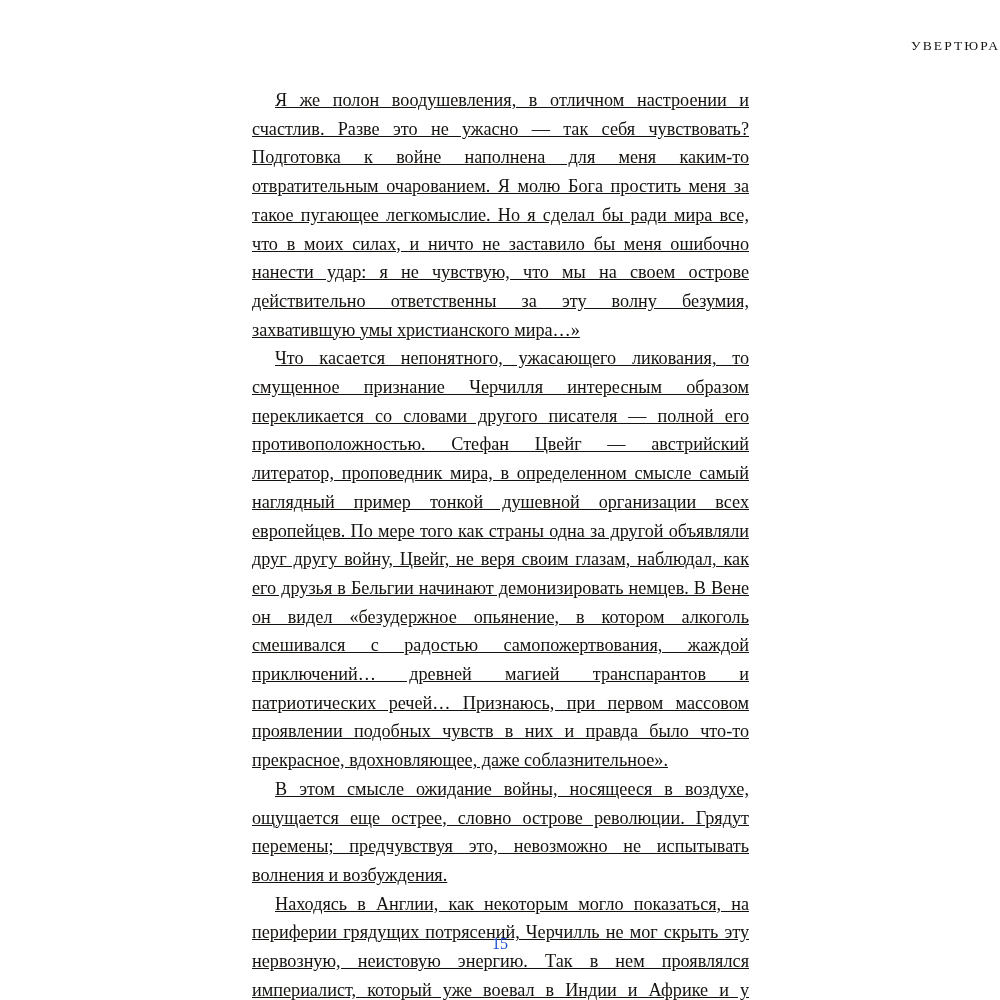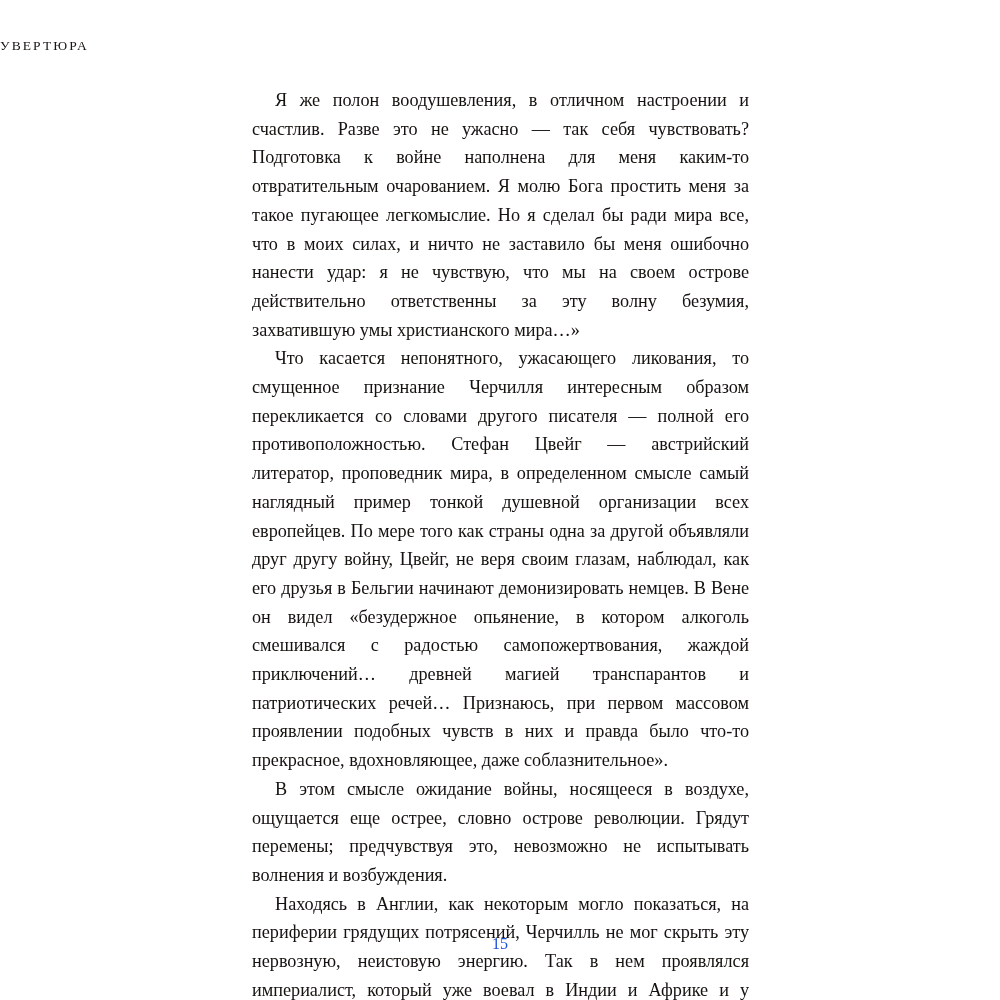--- a/index.html
+++ b/index.html
@@ -14,41 +14,42 @@
     background: #ffffff;
     font-family: "Liberation Serif", "DejaVu Serif", serif;
     color: #12100e;
     overflow: hidden;
   }
   .running-head {
     position: absolute;
     top: 38px;
     left: 0;
     width: 1000px;
-    text-align: left;
+    text-align: right;
     font-size: 13.5px;
     letter-spacing: 2.1px;
     font-weight: 400;
     color: #17130f;
   }
   .textblock {
     position: absolute;
     top: 86px;
     left: 252px;
     width: 497px;
     font-size: 18.2px;
     line-height: 28.7px;
     text-align: justify;
     text-justify: inter-word;
     hyphens: manual;
     color: #15120f;
   }
   .textblock p {
     margin: 0;
     text-indent: 23px;
+    text-decoration: underline;
   }
   .folio {
     position: absolute;
     top: 935px;
     left: 0;
     width: 1000px;
     text-align: center;
     font-size: 16px;
     color: #1d4ed8;
   }

